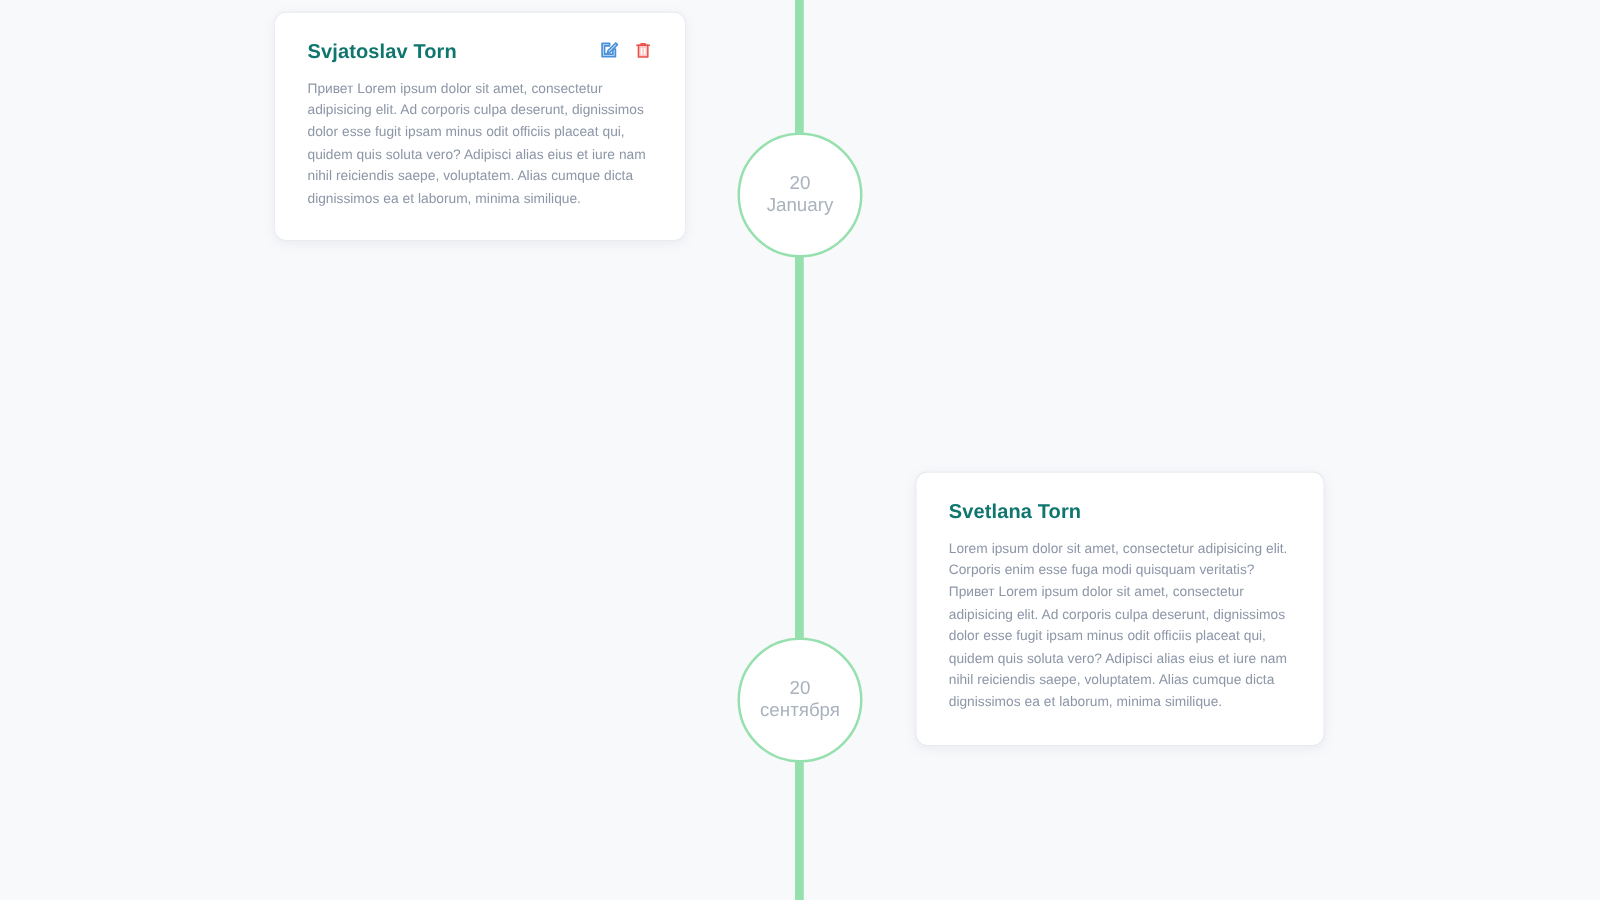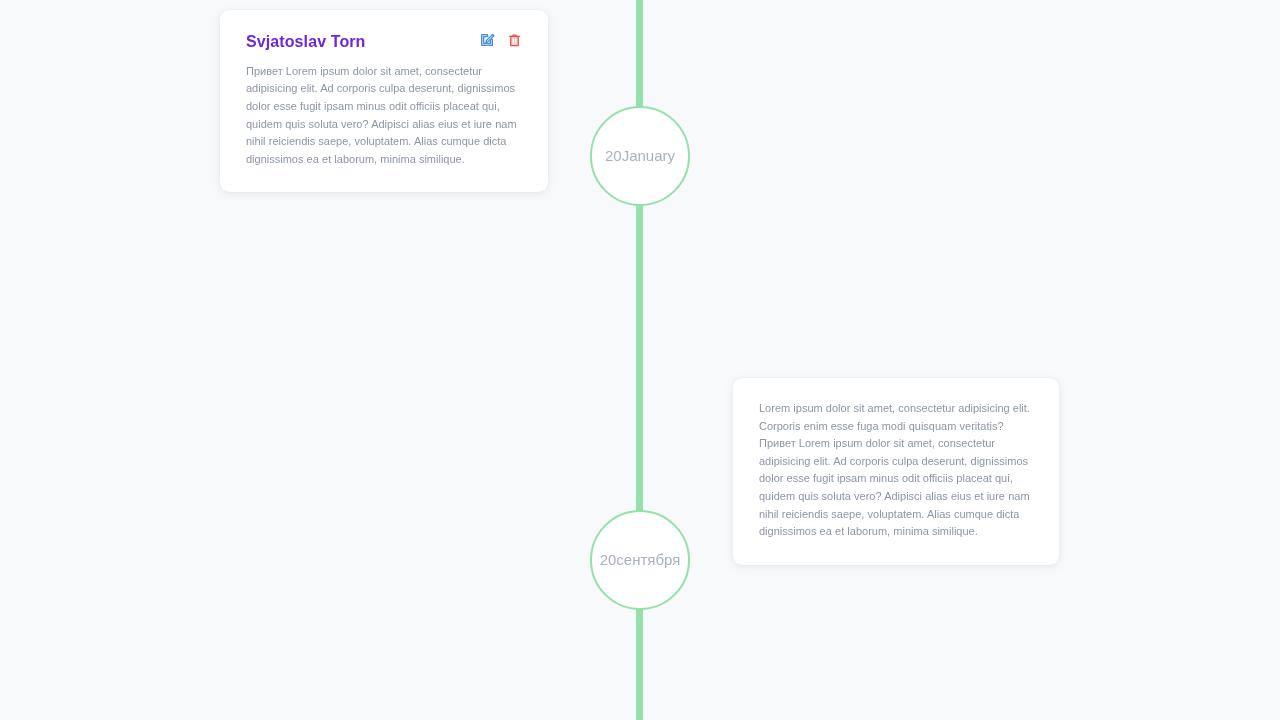--- a/index.html
+++ b/index.html
@@ -33,20 +33,21 @@
 
   
   .date-marker {
     position: absolute;
     width: 100px;
     height: 100px;
     border-radius: 50%;
     background: #ffffff;
     border: 2px solid #96e0ad;
     display: flex;
+    flex-direction: column;
     align-items: center;
     justify-content: center;
     line-height: 1.22;
     z-index: 3;
   }
 
   .date-marker .date-day,
   .date-marker .date-month {
     color: #a9b2bd;
     font-size: 15px;
@@ -83,21 +84,21 @@
 
   .card-head {
     display: flex;
     align-items: flex-start;
     justify-content: space-between;
     gap: 12px;
     margin-bottom: 10px;
   }
 
   .card-title {
-    color: #6d28d9;
+    color: #0f766e;
     font-size: 16px;
     font-weight: bold;
     letter-spacing: 0.1px;
     line-height: 1.3;
   }
 
   .card-actions {
     display: flex;
     align-items: center;
     gap: 11px;
@@ -160,20 +161,23 @@
     </div>
     <div class="card-body">Привет Lorem ipsum dolor sit amet, consectetur adipisicing elit. Ad corporis culpa deserunt, dignissimos dolor esse fugit ipsam minus odit officiis placeat qui, quidem quis soluta vero? Adipisci alias eius et iure nam nihil reiciendis saepe, voluptatem. Alias cumque dicta dignissimos ea et laborum, minima similique.</div>
   </div>
 
   <div class="date-marker" id="date-marker-1">
     <span class="date-day">20</span>
     <span class="date-month">January</span>
   </div>
 
   <div class="event-card" id="event-card-2">
+    <div class="card-head">
+      <div class="card-title">Svetlana Torn</div>
+    </div>
     <div class="card-body">Lorem ipsum dolor sit amet, consectetur adipisicing elit. Corporis enim esse fuga modi quisquam veritatis? Привет Lorem ipsum dolor sit amet, consectetur adipisicing elit. Ad corporis culpa deserunt, dignissimos dolor esse fugit ipsam minus odit officiis placeat qui, quidem quis soluta vero? Adipisci alias eius et iure nam nihil reiciendis saepe, voluptatem. Alias cumque dicta dignissimos ea et laborum, minima similique.</div>
   </div>
 
   <div class="date-marker" id="date-marker-2">
     <span class="date-day">20</span>
     <span class="date-month">сентября</span>
   </div>
 
 </div>
 

